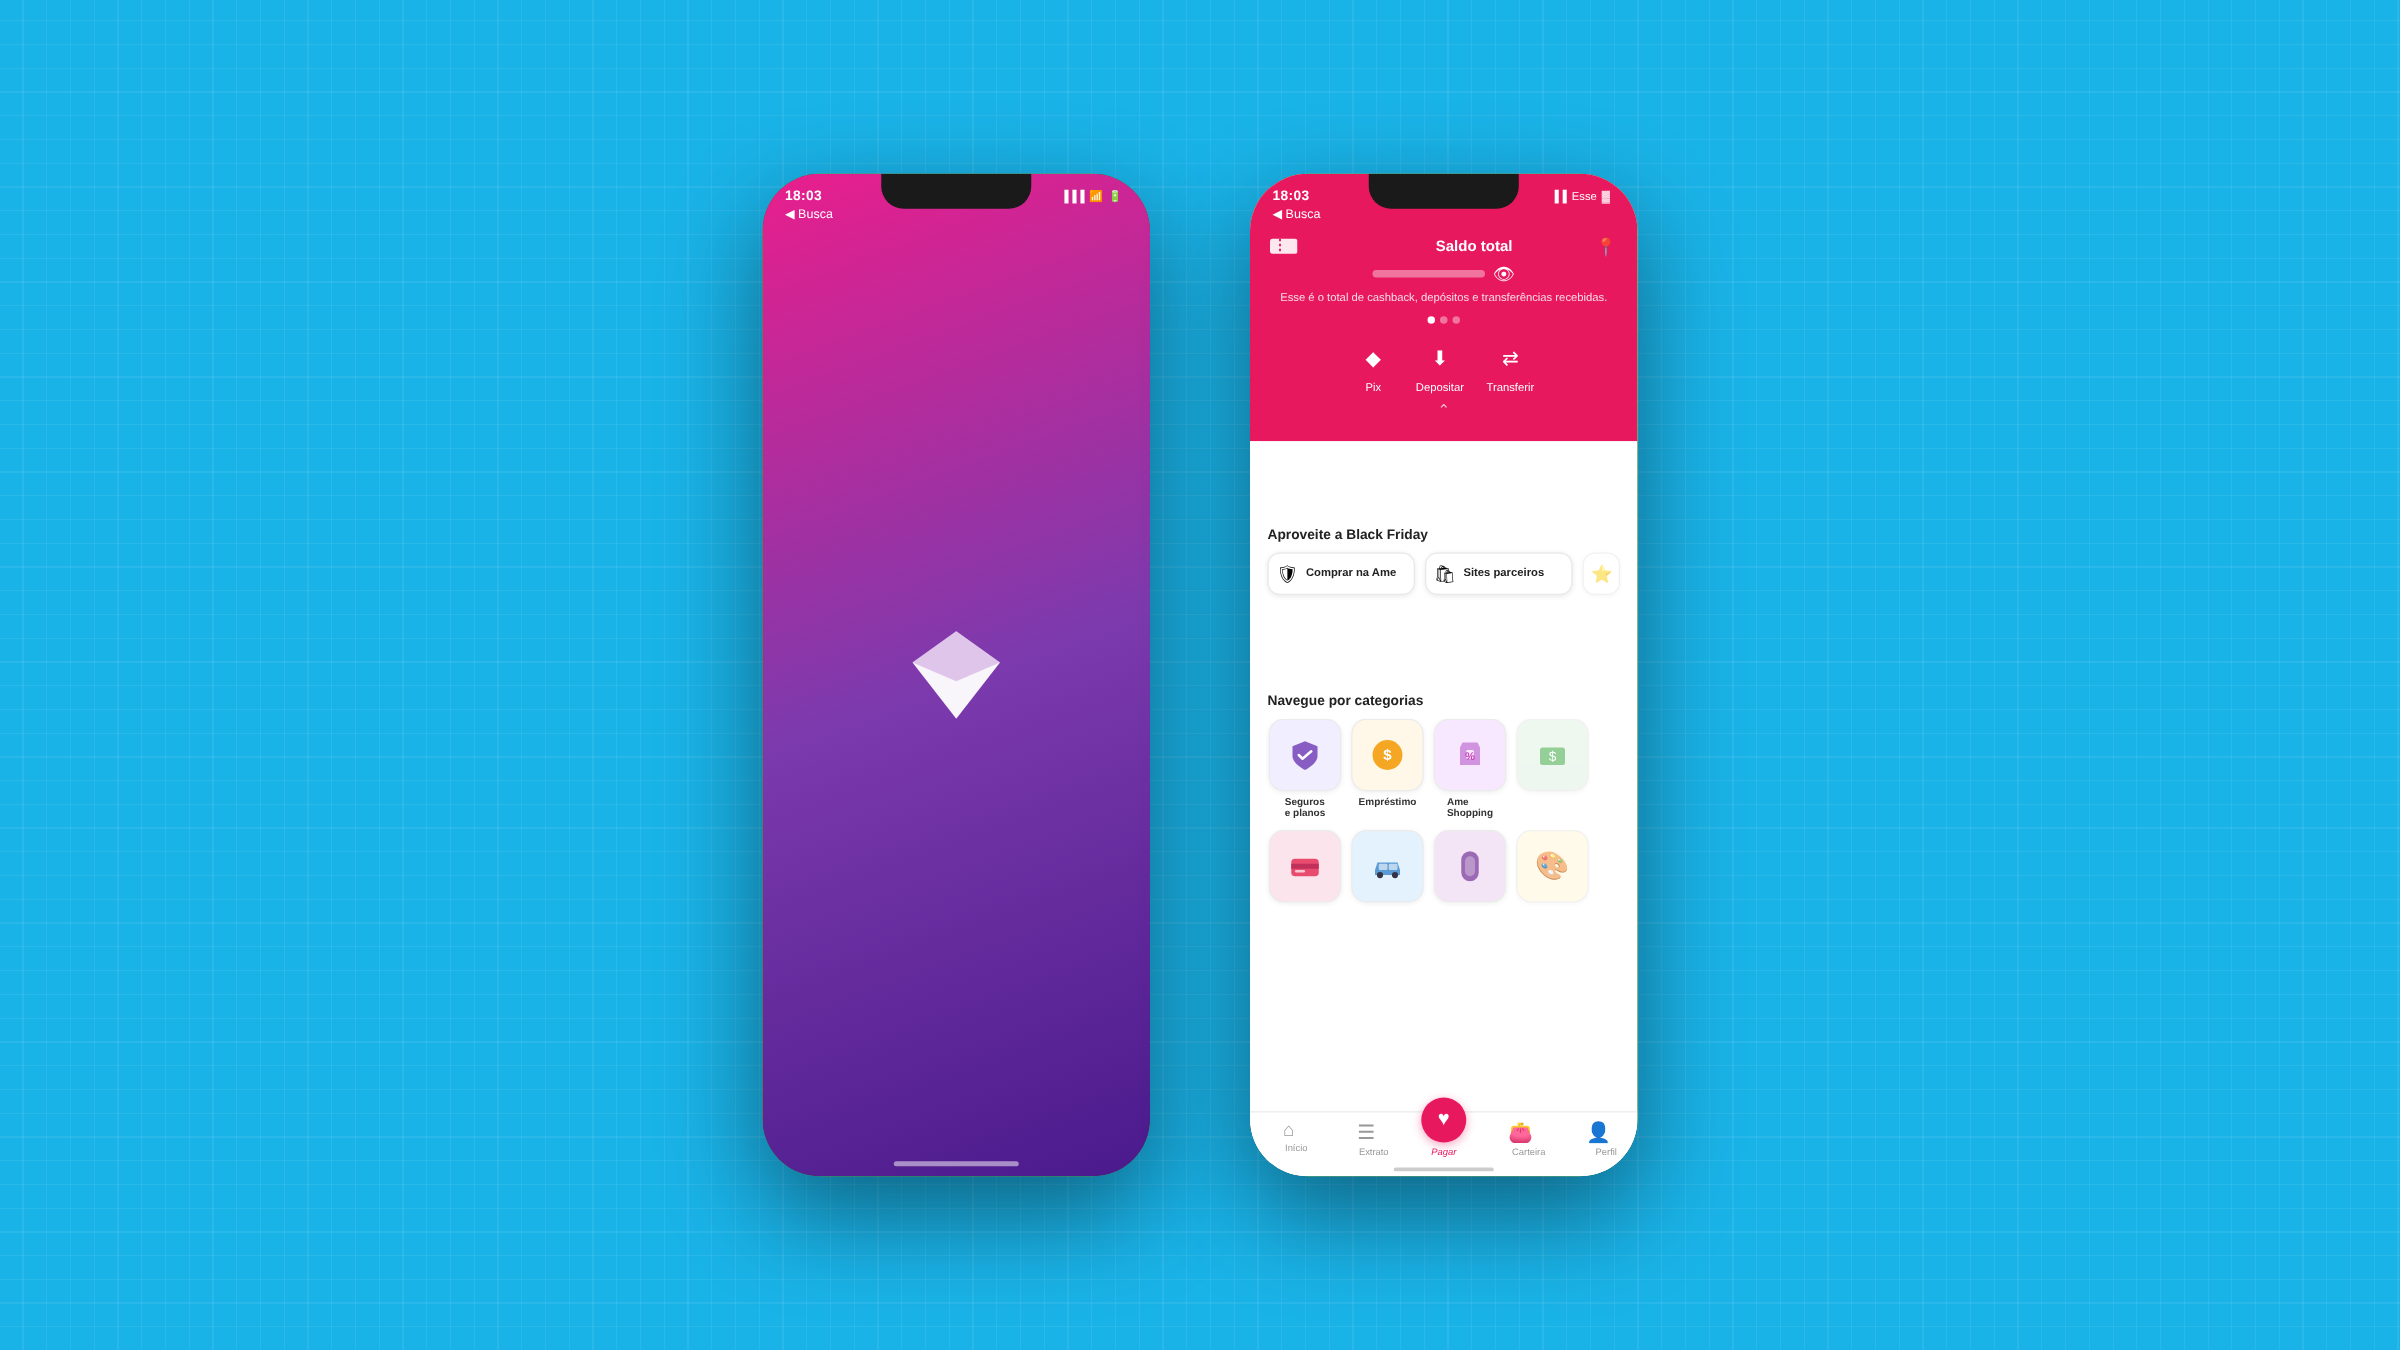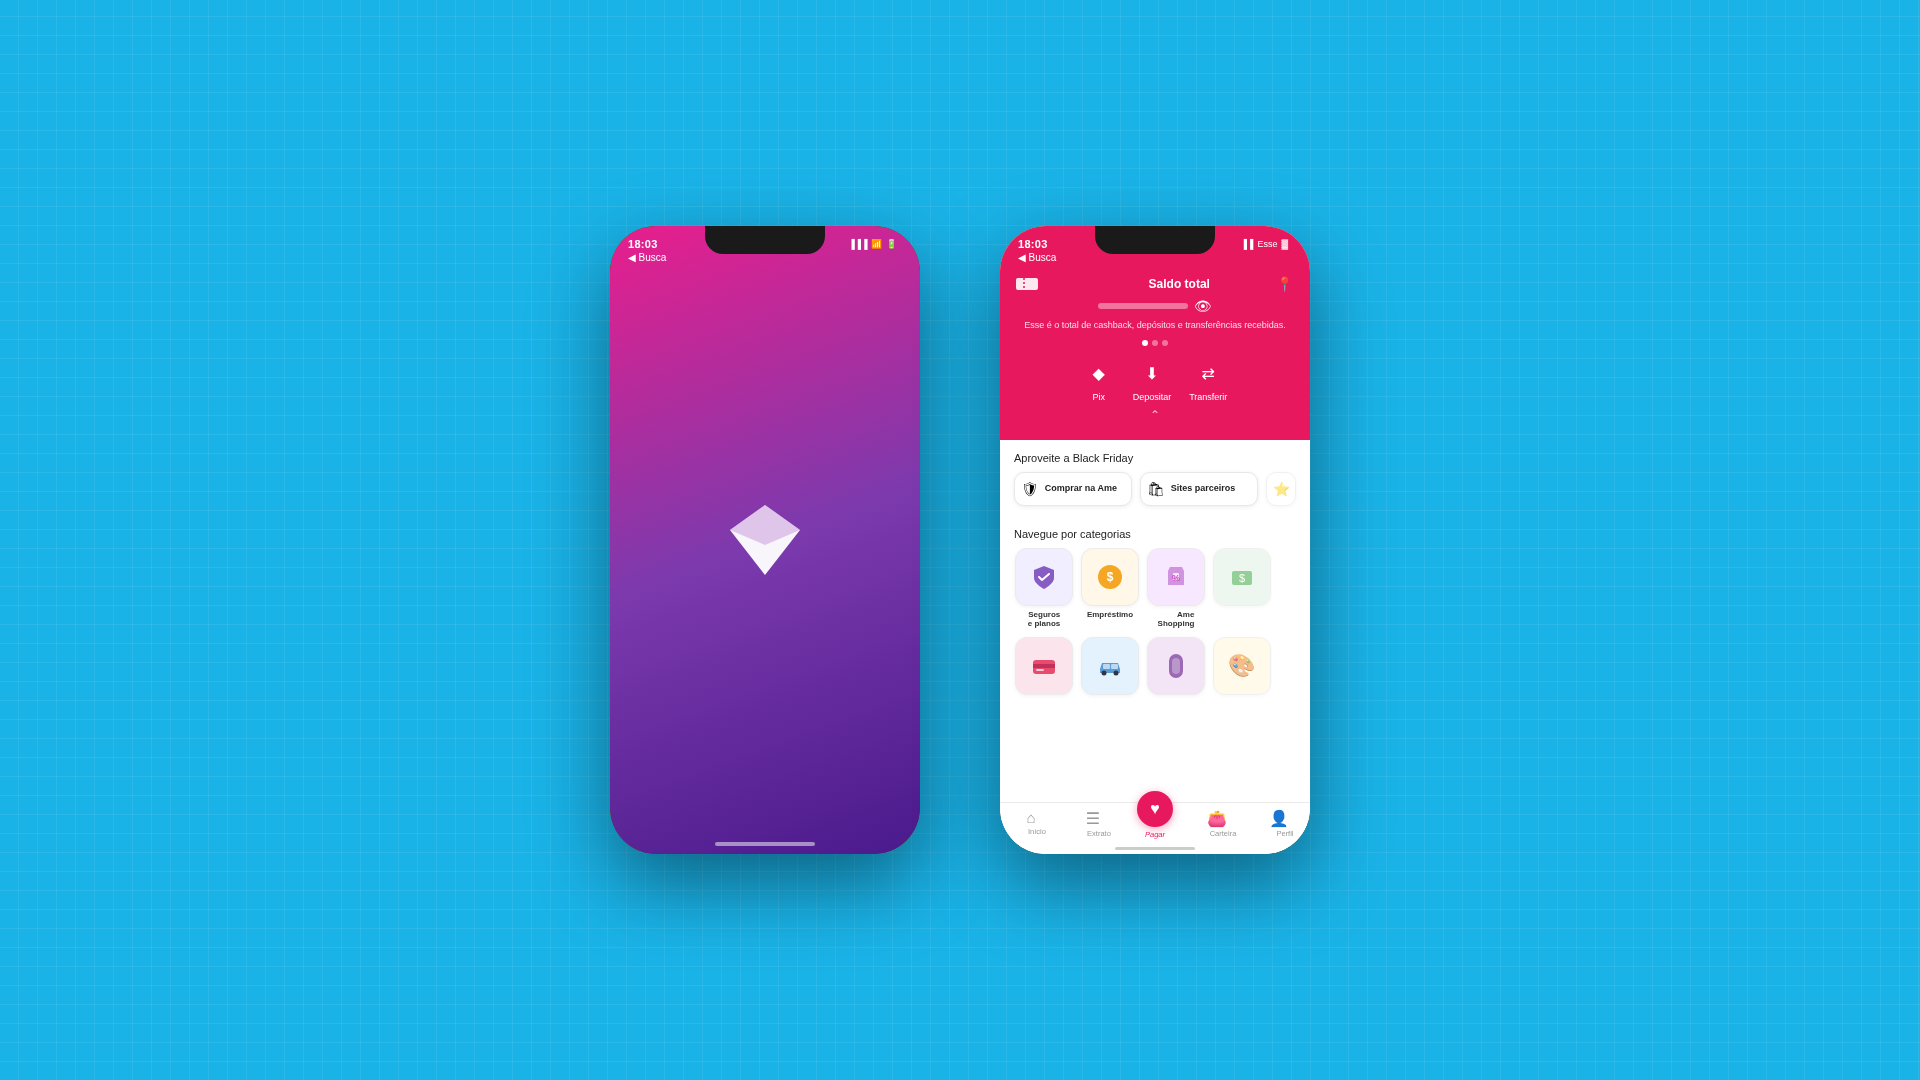--- a/index.html
+++ b/index.html
@@ -26,21 +26,21 @@
       align-items: center;
       justify-content: center;
       gap: 80px;
       font-family: -apple-system, BlinkMacSystemFont, 'Segoe UI', sans-serif;
       overflow: hidden;
     }
 
     
     .phone-shell {
       width: 310px;
-      height: 628px;
+      height: 802px;
       background: #84cc16;
       border-radius: 46px;
       position: relative;
       box-shadow: 0 30px 80px rgba(0,0,0,0.45), inset 0 0 0 1.5px #3a3a3a;
       overflow: hidden;
     }
 
     .phone-notch {
       position: absolute;
       top: 0;
@@ -259,23 +259,24 @@
     
     .app-content {
       flex: 1;
       background: white;
       overflow-y: hidden;
       padding-bottom: 48px;
     }
 
     .section-title {
       font-size: 11px;
-      font-weight: 400;
+      font-weight: 700;
       color: #222;
-      padding: 12px 14px 8px;
+      padding: 25px 14px 8px;
+      margin-top: 44px;
     }
 
     
     .bf-buttons {
       display: flex;
       gap: 8px;
       padding: 0 14px 10px;
     }
 
     .bf-btn {
@@ -328,21 +329,21 @@
       align-items: center;
       justify-content: center;
       box-shadow: 0 1px 4px rgba(0,0,0,0.06);
       font-size: 22px;
     }
 
     .category-label {
       font-size: 8px;
       font-weight: 600;
       color: #333;
-      text-align: right;
+      text-align: left;
       line-height: 1.2;
     }
 
     
     .categories-grid-row2 {
       display: flex;
       flex-direction: row;
       gap: 6px;
       padding: 8px 14px 0;
       overflow: hidden;

